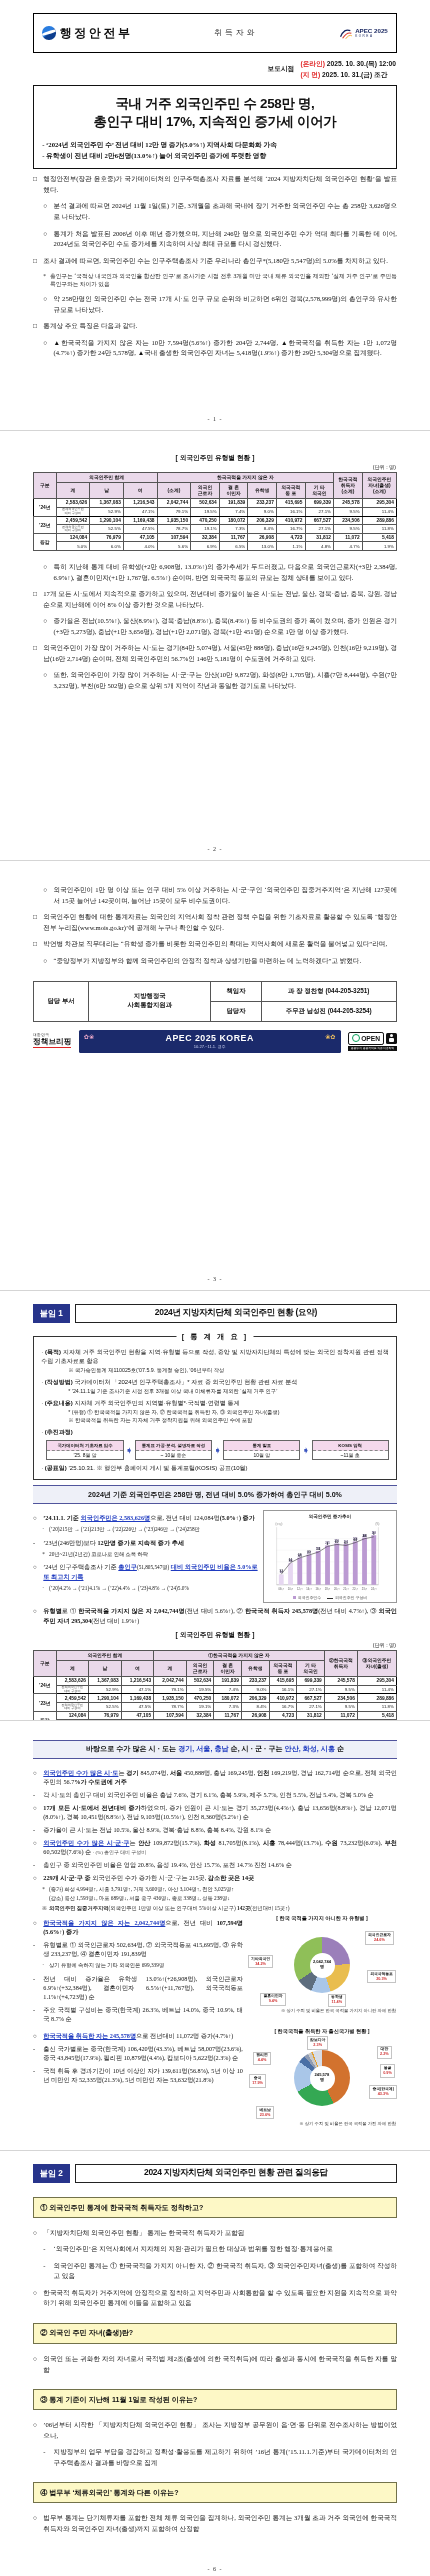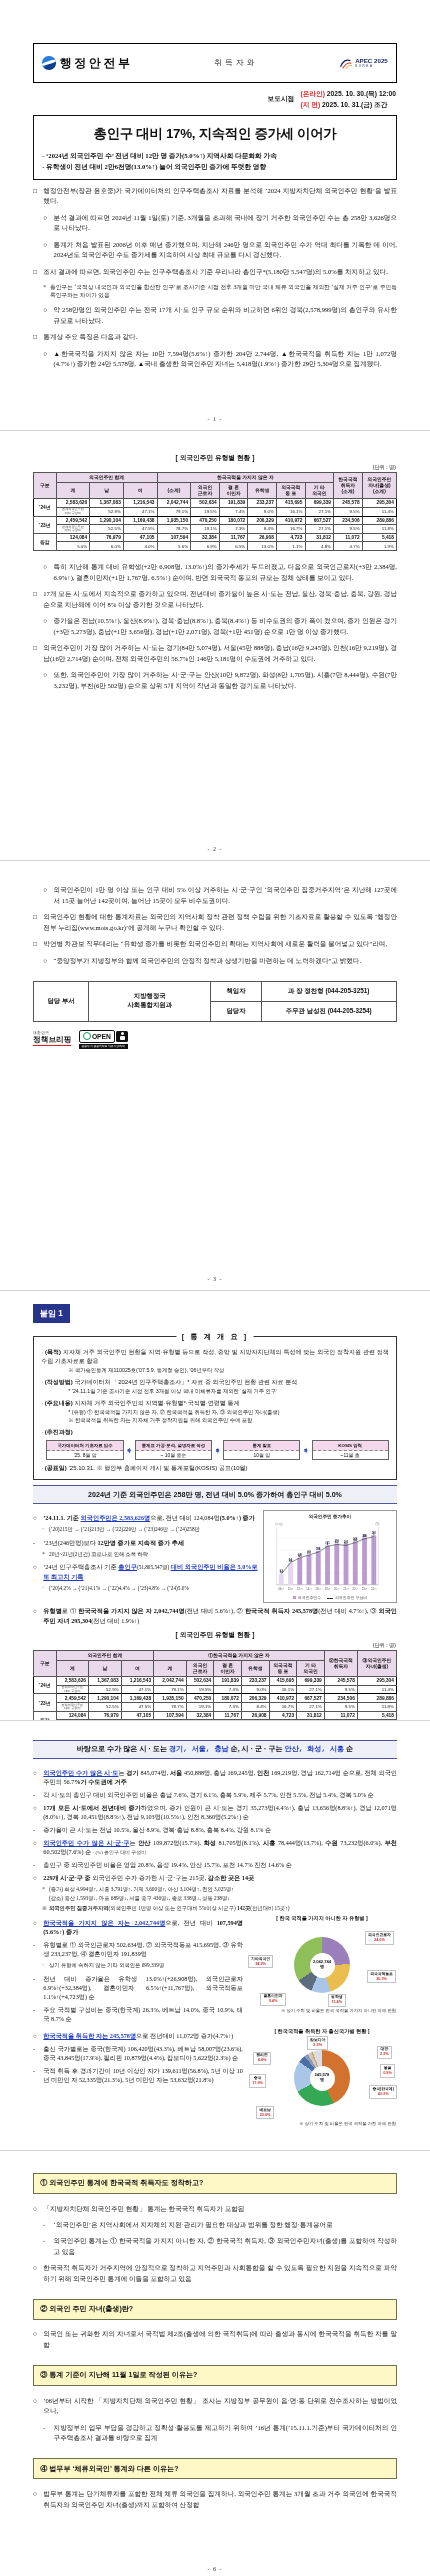--- a/index.html
+++ b/index.html
@@ -3,21 +3,21 @@
 <meta charset="utf-8">
 <style>
   html,body{margin:0;padding:0;background:#fff;}
   body{width:430px;font-family:"Liberation Serif","DejaVu Serif",serif;color:#111;}
   .page{width:430px;box-sizing:border-box;padding:13.4px 33px 5.2px;overflow:hidden;display:flex;flex-direction:column;background:#fff;}
   .page{height:430px;}
   .page + .page{border-top:0.5px solid #d5d5d5;}
   .pageno{margin-top:auto;text-align:center;font-size:6px;color:#333;padding:4.1px 0 3.1px;letter-spacing:1px;}
 
   
-  .masthead{border:0.8px solid #000;display:flex;align-items:center;padding:5.2px 8.2px;height:27px;margin-top:30px;}
+  .masthead{border:0.8px solid #000;display:flex;align-items:center;padding:5.2px 8.2px;height:27px;}
   .mois{display:flex;align-items:center;gap:4.1px;}
   .mois-mark{width:13.4px;height:13.4px;border-radius:50%;background:linear-gradient(140deg,#2a7de0 46%,#0e3f8f 54%);position:relative;overflow:hidden;}
   .mois-mark::after{content:"";position:absolute;left:-20%;top:38%;width:140%;height:26%;background:#fff;border-radius:50%;transform:rotate(-18deg);}
   .agency{font-family:"Liberation Sans",sans-serif;font-size:12px;font-weight:800;letter-spacing:2.6px;}
   .doctype{flex:1;text-align:center;font-size:7.7px;letter-spacing:3.1px;color:#222;}
   .apec{display:flex;align-items:center;gap:2.6px;}
   .apec-txt{font-family:"Liberation Sans",sans-serif;line-height:1;text-align:left;}
   .apec-main{font-size:6.2px;font-weight:800;color:#17255f;}
   .apec-sub{font-size:3.1px;letter-spacing:1.5px;color:#17255f;margin-top:1px;}
 
@@ -37,21 +37,21 @@
   
   .para{display:flex;margin:5.7px 0;line-height:1.62;font-size:6.6px;}
   .para .mk{flex:0 0 10.3px;}
   .para .tx{flex:1;text-align:justify;}
   .para.sub{margin-left:10.3px;}
   .para.fn{margin:2.1px 0 2.1px 10.3px;font-size:5.7px;line-height:1.45;color:#1a1a1a;}
   .para.fn .mk{flex-basis:6.7px;}
   .compact .para{margin:3.6px 0;font-size:6.2px;line-height:1.5;}
   .compact .para.fn{font-size:5.3px;margin:1.5px 0 1.5px 9.3px;}
   .b{font-weight:800;}
-  .bl{color:#1f3bc0;font-family:Liberation Mono, monospace;}
+  .bl{color:#1f3bc0;}
   .bu{color:#1f3bc0;font-weight:800;text-decoration:underline;}
   .sm{font-size:.85em;}
   .fn2{font-size:.8em;color:#444;}
 
   
   table{border-collapse:collapse;font-family:"Liberation Sans",sans-serif;}
   th,td{border:0.5px solid #555;white-space:pre-line;}
   .tbl-title{text-align:center;font-family:"Liberation Sans",sans-serif;font-weight:800;font-size:6.7px;margin:2.1px 0 1px;}
   .tbl-unit{text-align:right;font-size:5.2px;font-family:"Liberation Sans",sans-serif;margin:1px 1px 1.5px;}
 
@@ -165,20 +165,21 @@
       <div class="rel">
         <span class="rel-label">보도시점</span>
         <div class="rel-lines">
           <div><span class="red">(온라인)</span> <b>2025. 10. 30.(목) 12:00</b></div>
           <div><span class="red">(지  면)</span> <b>2025. 10. 31.(금) 조간</b></div>
         </div>
       </div>
     </div>
 
     <div class="titlebox">
+      <div class="title">국내 거주 외국인주민 수 258만 명,</div>
       <div class="title">총인구 대비 17%, 지속적인 증가세 이어가</div>
       <div class="subs">
         <div>- ‘2024년 외국인주민 수’ 전년 대비 12만 명 증가(5.0%↑) 지역사회 다문화화 가속</div>
         <div>- 유학생이 전년 대비 2만6천명(13.0%↑) 늘어 외국인주민 증가에 뚜렷한 영향</div>
       </div>
     </div>
 
     <div>
         <div class="para">
           <span class="mk">□</span>
@@ -396,37 +397,44 @@
           <td>주무관    남성진 (044-205-3254)</td>
         </tr>
       </tbody>
     </table>
 
     <div class="logos">
       <div class="brief">
         <div class="b1">대한민국</div>
         <div class="b2">정책브리핑</div>
       </div>
+      <div class="apecbanner">
+        <span class="deco l">✿❀</span>
+        <div class="am">APEC 2025 KOREA</div>
+        <div class="as">10.27.~11.1. 경주</div>
+        <span class="deco r">❀✿</span>
+      </div>
       <div>
         <div class="openlogo">
           <div class="open-box">
               <span class="open-o"></span>
               <span class="open-t">OPEN</span>
             </div>
           <div class="open-fig"></div>
         </div>
         <div class="open-sub">공공누리 공공저작물 자유이용허락</div>
       </div>
     </div>
     <div class="pageno">- 3 -</div>
   </section>
 
   <section class="page compact">
     <div class="badge-row">
       <div class="badge">붙임 1</div>
+      <div class="badge-title">2024년 지방자치단체 외국인주민 현황 (요약)</div>
     </div>
 
     <div class="ovbox">
       <div class="ovtitle">[ 통 계 개 요 ]</div>
       <div class="ovitem">· <span class="ovb">(목적)</span> <span>지자체 거주 외국인주민 현황을 지역·유형별 등으로 작성, 중앙 및 지방자치단체의 특성에 맞는 외국인 정착지원 관련 정책 수립 기초자료로 활용</span></div>
       <div class="ovsub">※ 국가승인통계 제110025호(’07.5.9. 통계청 승인), ’06년부터 작성</div>
       <div class="ovitem">· <span class="ovb">(작성방법)</span> <span>국가데이터처 「2024년 인구주택총조사」* 자료 중 외국인주민 현황 관련 자료 분석</span></div>
       <div class="ovsub">* ’24.11.1일 기준 조사기준 시점 전후 3개월 이상 국내 미체류자를 제외한 ‘실제 거주 인구’</div>
       <div class="ovitem">· <span class="ovb">(주요내용)</span> <span>지자체 거주 외국인주민의 지역별·유형별*·국적별·연령별 통계</span></div>
       <div class="ovsub">* (유형) ① 한국국적을 가지지 않은 자, ② 한국국적을 취득한 자, ③ 외국인주민 자녀(출생)</div>
@@ -791,20 +799,24 @@
           <div class="plab" style="right:2.1px;top:28px;"><span>몽골</span><span class="pv">0.9%</span></div>
           <div class="plab" style="right:0;top:49px;"><span>중국(한국계)</span><span class="pv">43.3%</span></div>
         </div>
         <div class="pfn">※ 상기 수치 및 비율은 한국 국적을 가진 자에 한함</div>
       </div>
     </div>
 
   </section>
 
   <section class="page">
+    <div class="badge-row">
+      <div class="badge">붙임 2</div>
+      <div class="badge-title">2024 지방자치단체 외국인주민 현황 관련 질의응답</div>
+    </div>
 
     <div class="qbox">① 외국인주민 통계에 한국국적 취득자도 정착하고?</div>
     <div>
         <div class="para">
           <span class="mk">○</span>
           <span class="tx">「지방자치단체 외국인주민 현황」 통계는 한국국적 취득자가 포함됨</span>
         </div>
         <div class="para sub">
           <span class="mk">-</span>
           <span class="tx">‘외국인주민’은 지역사회에서 지자체의 지원·관리가 필요한 대상과 범위를 정한 행정·통계용어로</span>

